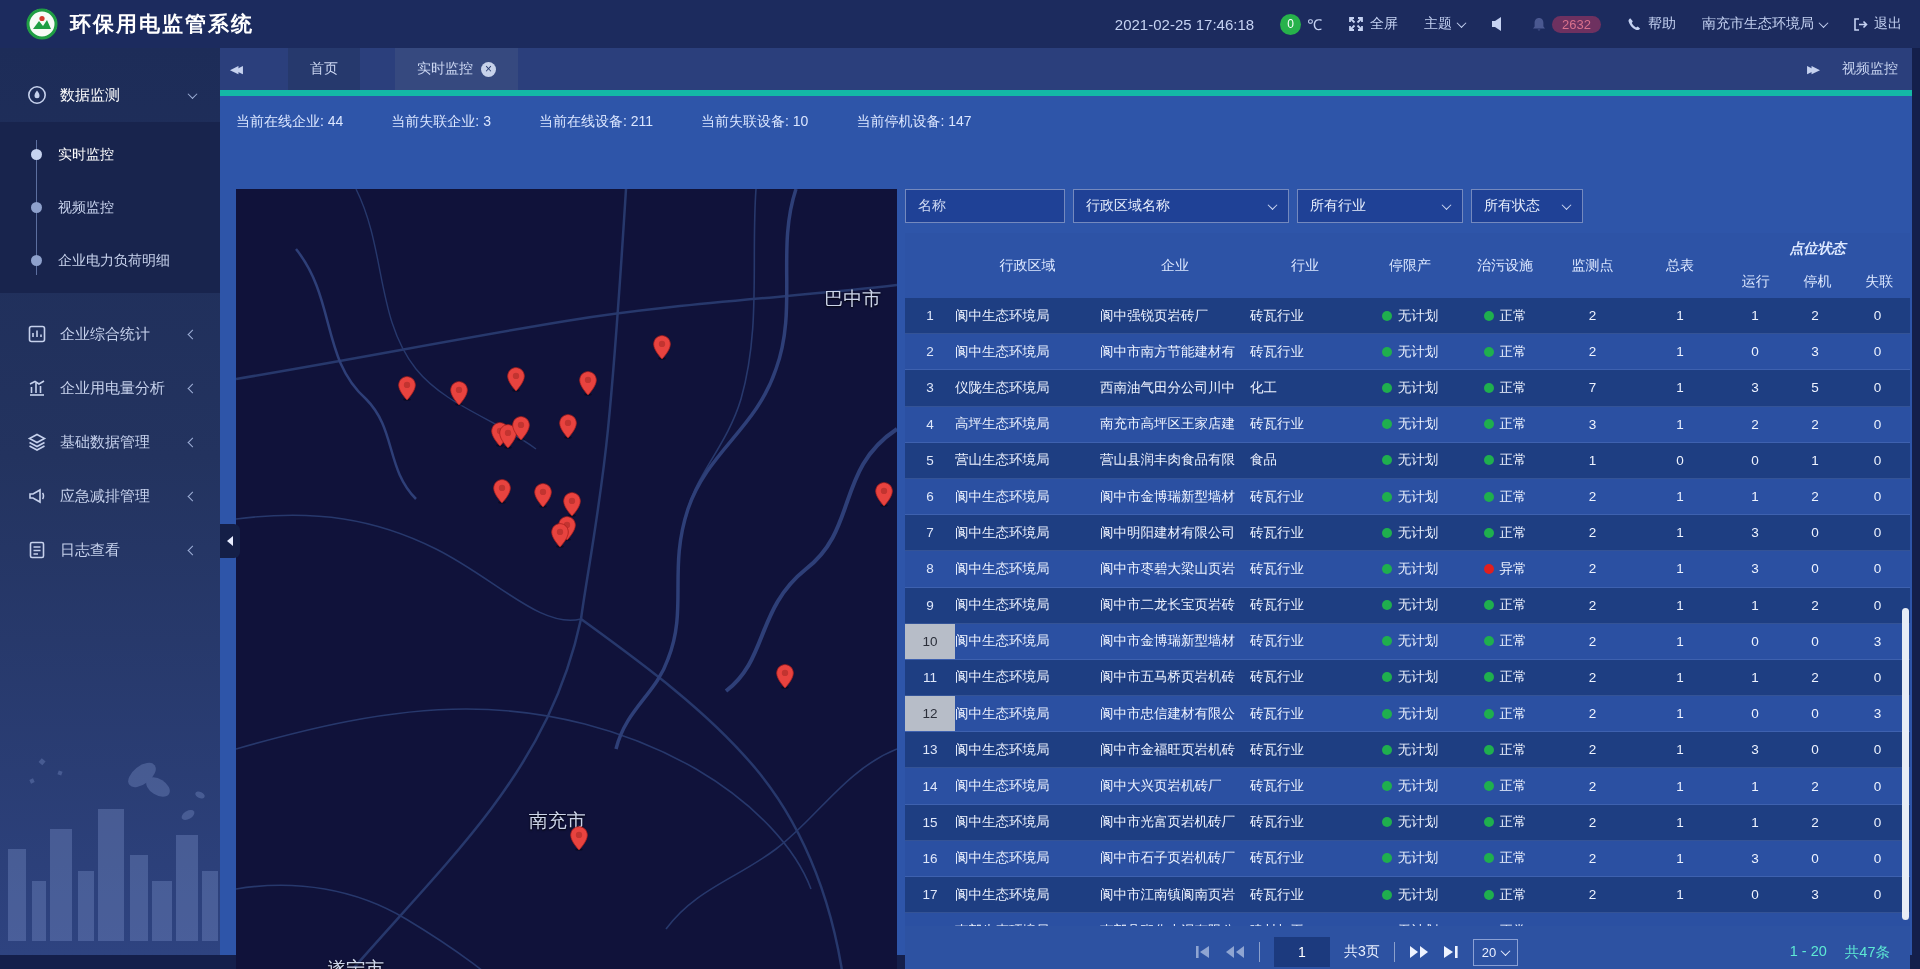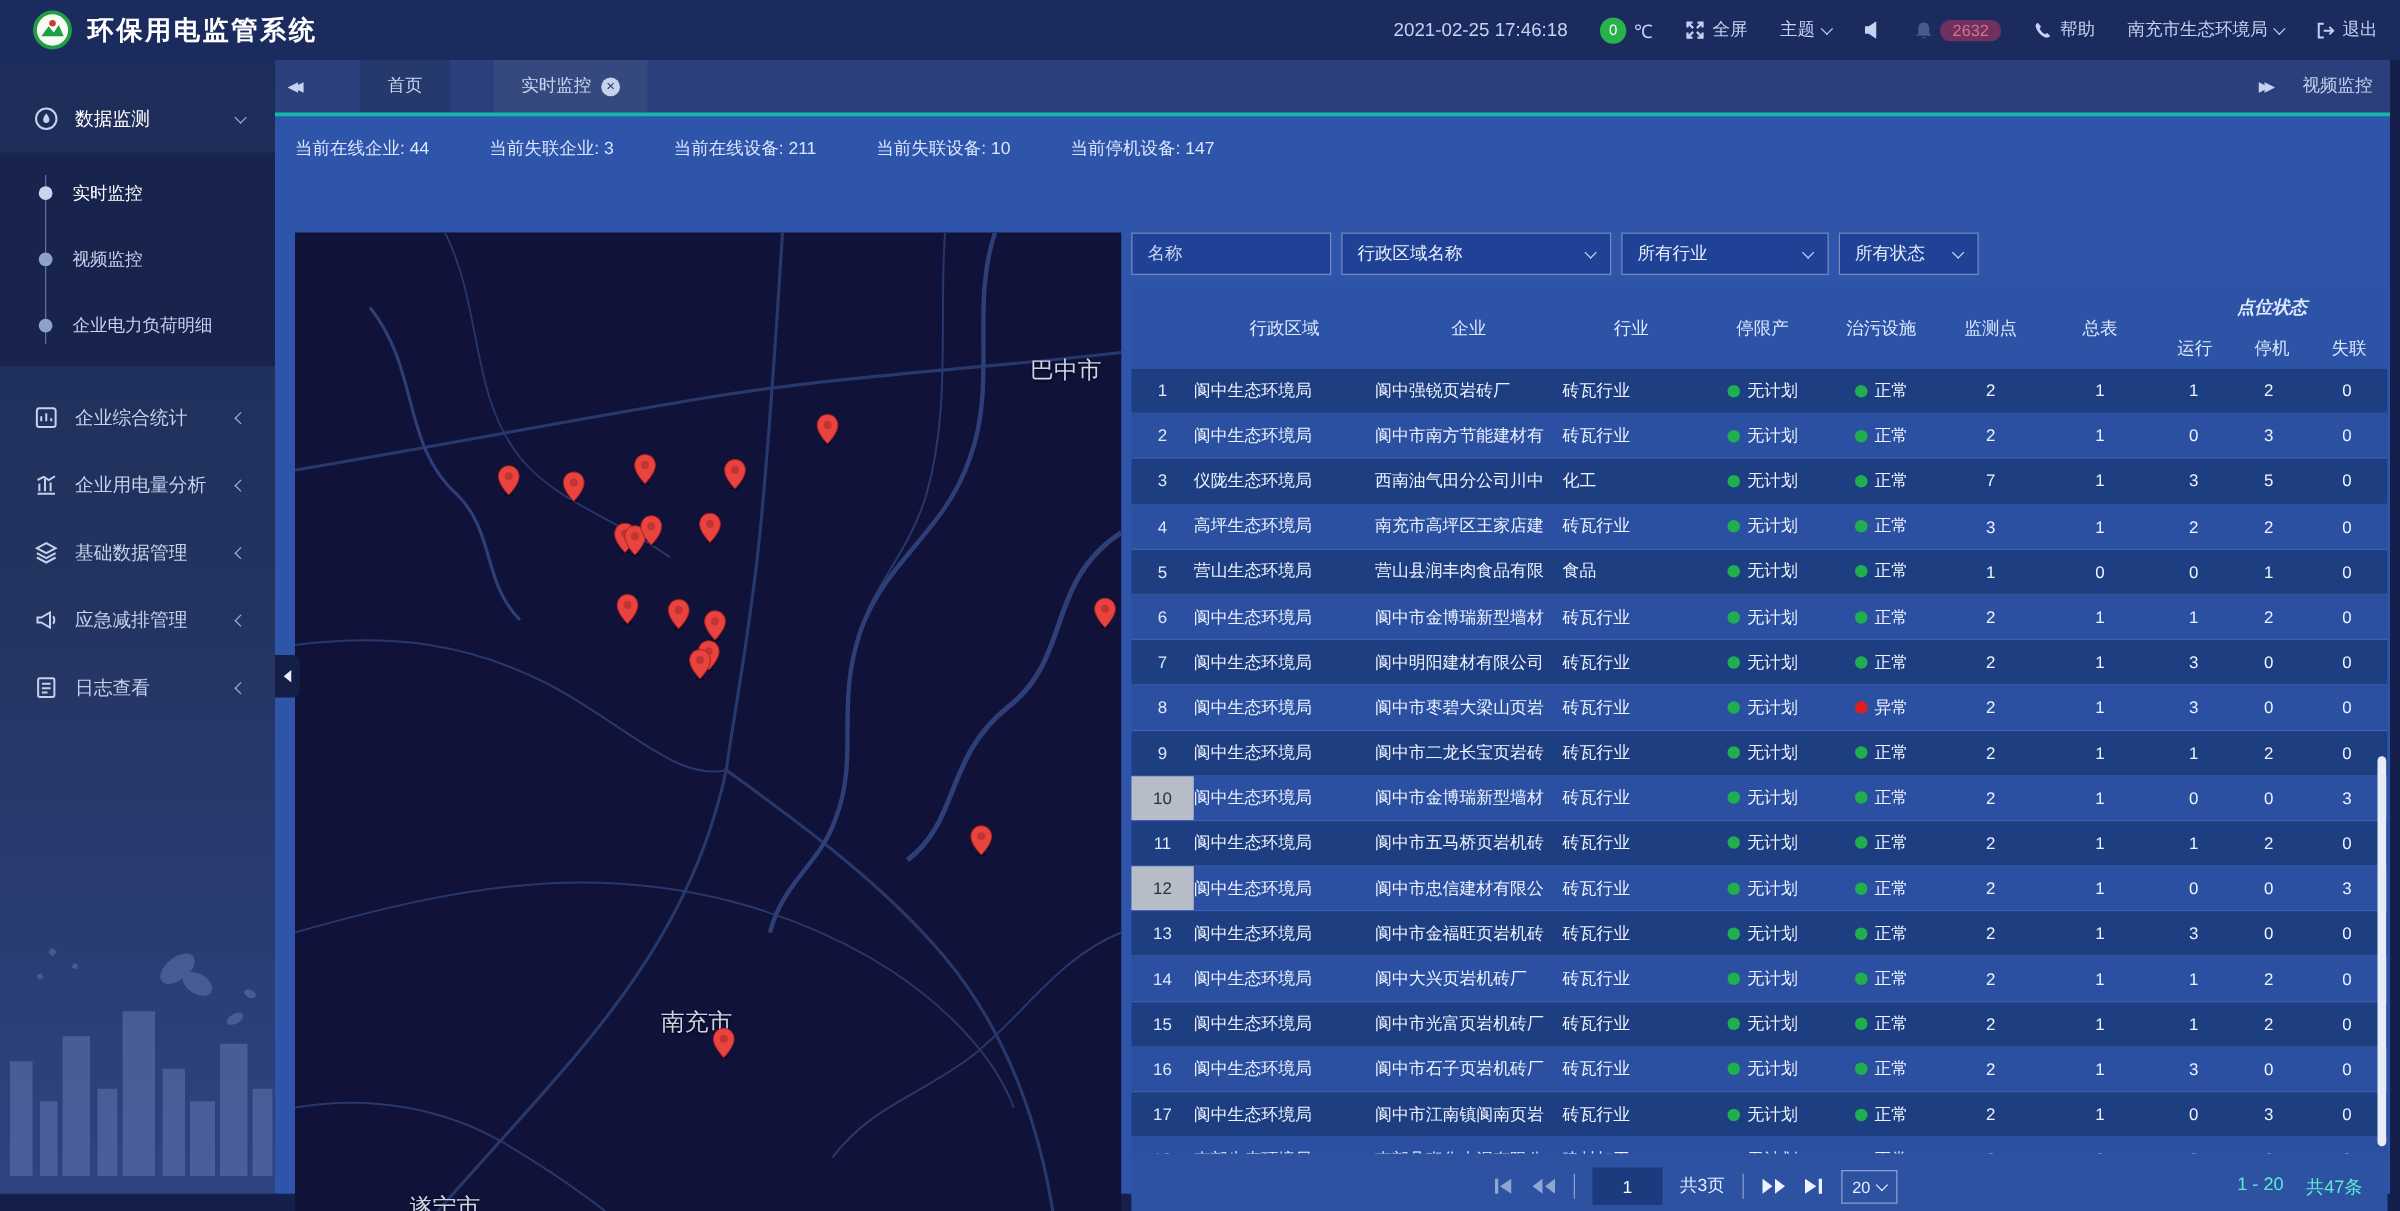--- a/index.html
+++ b/index.html
@@ -58,21 +58,21 @@
   .tab { height:42px; display:flex; align-items:center; padding:0 22px; color:#ccd7f2; font-size:14px;
          cursor:pointer; gap:8px;margin-left:35px; }
   .tab.plain { background:#26396d; }
   .tab.active { background:#36497f; }
   .tab-close { width:15px; height:15px; border-radius:50%; background:#c7d2ea; color:#26396d;
                font-size:12px; line-height:14px; text-align:center; display:inline-block; }
   #tabbar-right { position:absolute; right:14px; display:flex; align-items:center; gap:26px;
                   color:#c6d2ef; font-size:14px; }
 
   #blue { position:absolute; left:0; top:42px; width:1692px; height:865px; background:#2e55a9;
-          border-top:3px solid #14b8a6; }
+          border-top:6px solid #14b8a6; }
 
   
   #stats { position:absolute; left:16px; top:0; height:51px; display:flex; align-items:center; gap:48px; }
   .stat { color:#dbe6ff; font-size:14px; white-space:nowrap; }
 
   
   #map { position:absolute; left:16px; top:93px; width:661px; height:811px; background:#10123a; overflow:hidden; }
   #roads { position:absolute; left:0; top:0; }
   .city-label { position:absolute; color:#cdd5ea; font-size:19px; transform:translate(-50%,-50%);
                 text-shadow:0 1px 2px #000; white-space:nowrap; }

